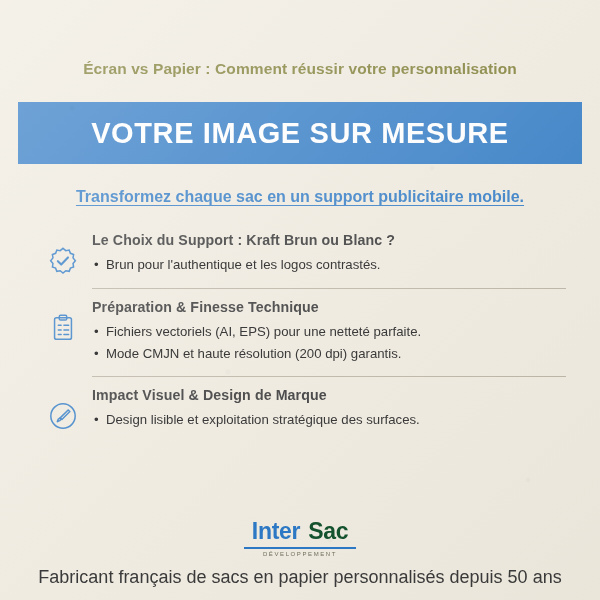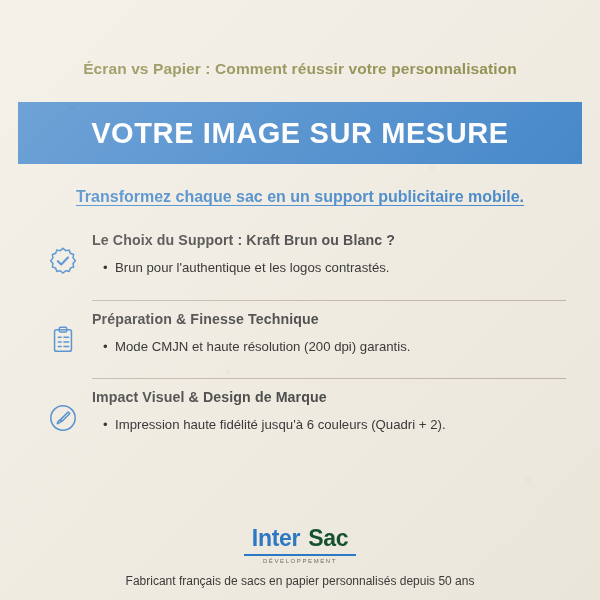--- a/index.html
+++ b/index.html
@@ -95,21 +95,21 @@
     padding-right: 6px;
   }
   .section-heading {
     margin: 0 0 6px 0;
     color: #2f2f2f;
     font-size: 14.2px;
     font-weight: bold;
     letter-spacing: 0.1px;
   }
   .bullets {
-    margin: 9px;
+    margin: 0;
     padding: 0;
     list-style: none;
   }
   .bullets li {
     position: relative;
     padding-left: 14px;
     color: #3a3a3a;
     font-size: 13.2px;
     line-height: 1.62;
   }
@@ -166,21 +166,21 @@
   .logo-sub {
     color: #6f6f5a;
     font-size: 6px;
     letter-spacing: 1.6px;
     margin-top: 2px;
     text-transform: uppercase;
   }
   .footer-note {
     text-align: center;
     color: #3a3a3a;
-    font-size: 12px;
+    font-size: 18px;
   }
 </style>
 </head>
 <body>
 
 <div class="page">
   <div class="paper-texture"></div>
 
   <p class="eyebrow">Écran vs Papier : Comment réussir votre personnalisation</p>
 
@@ -214,39 +214,40 @@
         <svg width="30" height="30" viewBox="0 0 32 32" fill="none" stroke="#2c78c4" stroke-width="1.6">
           <rect x="7" y="5" width="18" height="23" rx="2"></rect>
           <rect x="12" y="2.5" width="8" height="5" rx="1.4"></rect>
           <path d="M11 13h3M11 18h3M11 23h3" stroke-linecap="round"></path>
           <path d="M17 13h5M17 18h5M17 23h5" stroke-linecap="round"></path>
         </svg>
       </div>
       <div class="section-body">
         <h3 class="section-heading">Préparation &amp; Finesse Technique</h3>
         <ul class="bullets">
+          <li>Fichiers vectoriels (AI, EPS) pour une netteté parfaite.</li>
           <li>Mode CMJN et haute résolution (200 dpi) garantis.</li>
         </ul>
       </div>
     </div>
 
     <div class="divider"></div>
 
     <div class="section">
       <div class="section-icon">
         <svg width="30" height="30" viewBox="0 0 32 32" fill="none" stroke="#2c78c4" stroke-width="1.6">
           <circle cx="16" cy="16" r="13"></circle>
           <path d="M21.5 9.5 13 18l1.8 1.8 8.5-8.5z" stroke-linejoin="round"></path>
           <path d="M12.8 18.2c-1.6.5-2.6 1.9-2.9 3.9 2.1-.2 3.5-1.1 4.1-2.8z" stroke-linejoin="round"></path>
         </svg>
       </div>
       <div class="section-body">
         <h3 class="section-heading">Impact Visuel &amp; Design de Marque</h3>
         <ul class="bullets">
-          <li>Impression haute fidélité jusqu'à 6 couleurs (Quadri + 2).</li>
+          <li>Design lisible et exploitation stratégique des surfaces.</li>
         </ul>
       </div>
     </div>
 
   </div>
 
   <div class="footer">
     <div class="logo">
       <div class="logo-row">
         <span class="logo-inter">Inter</span>

